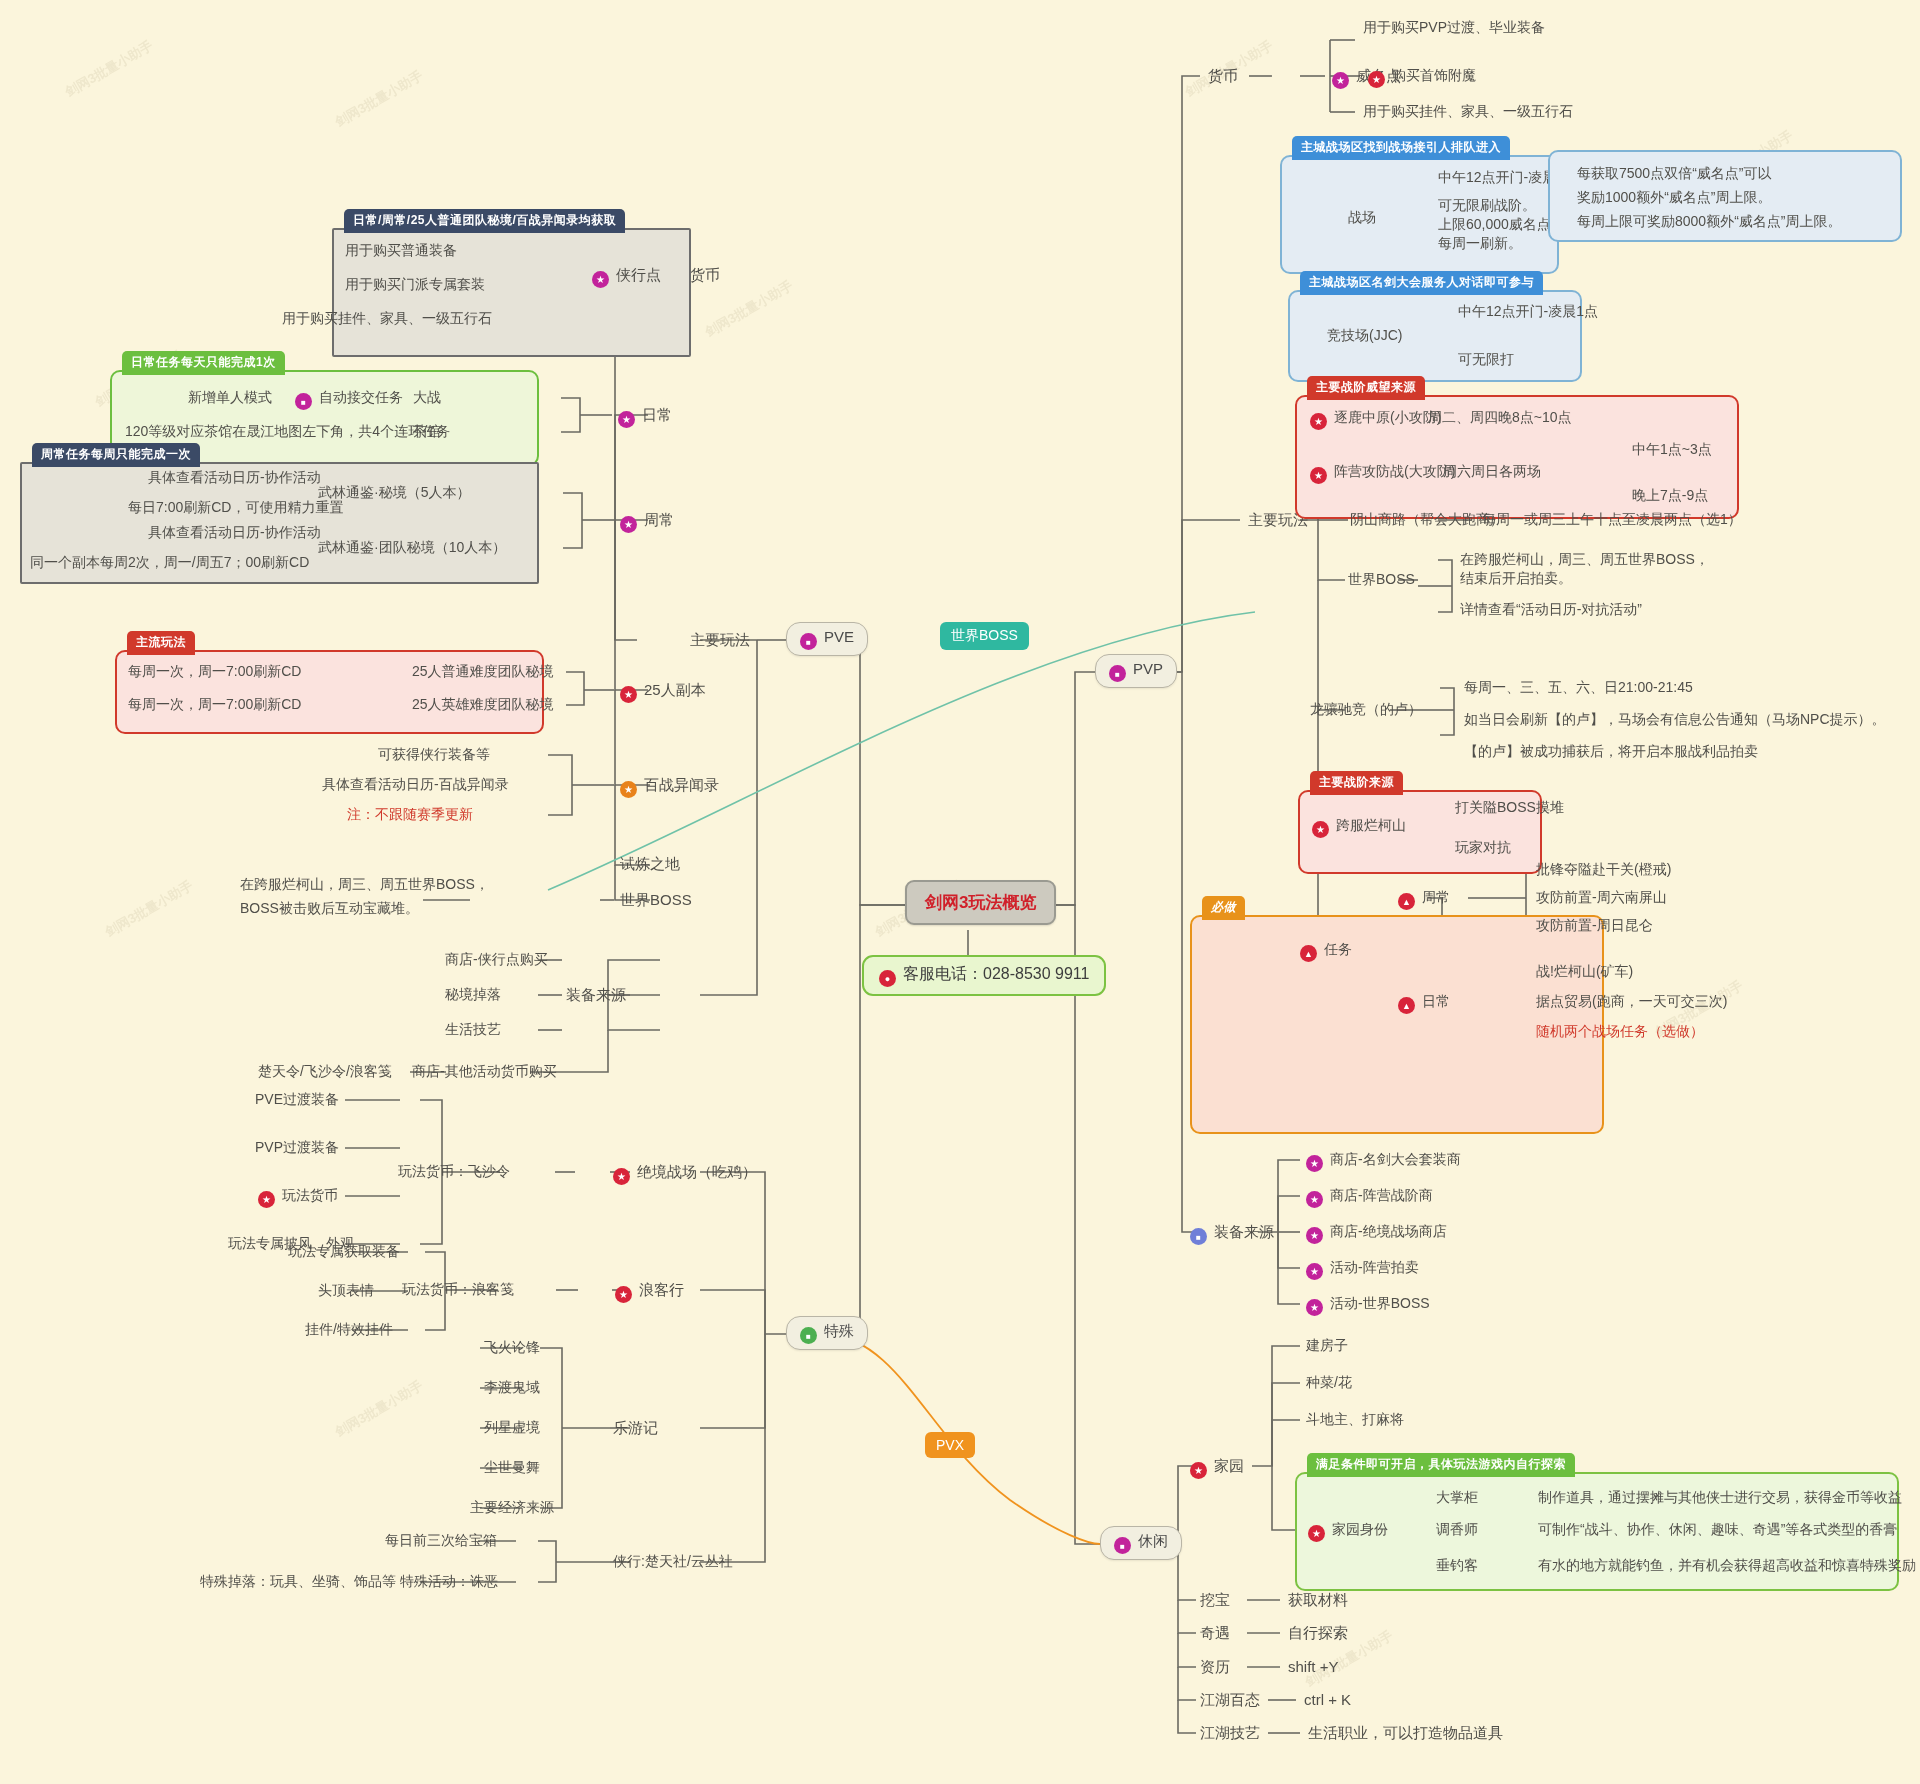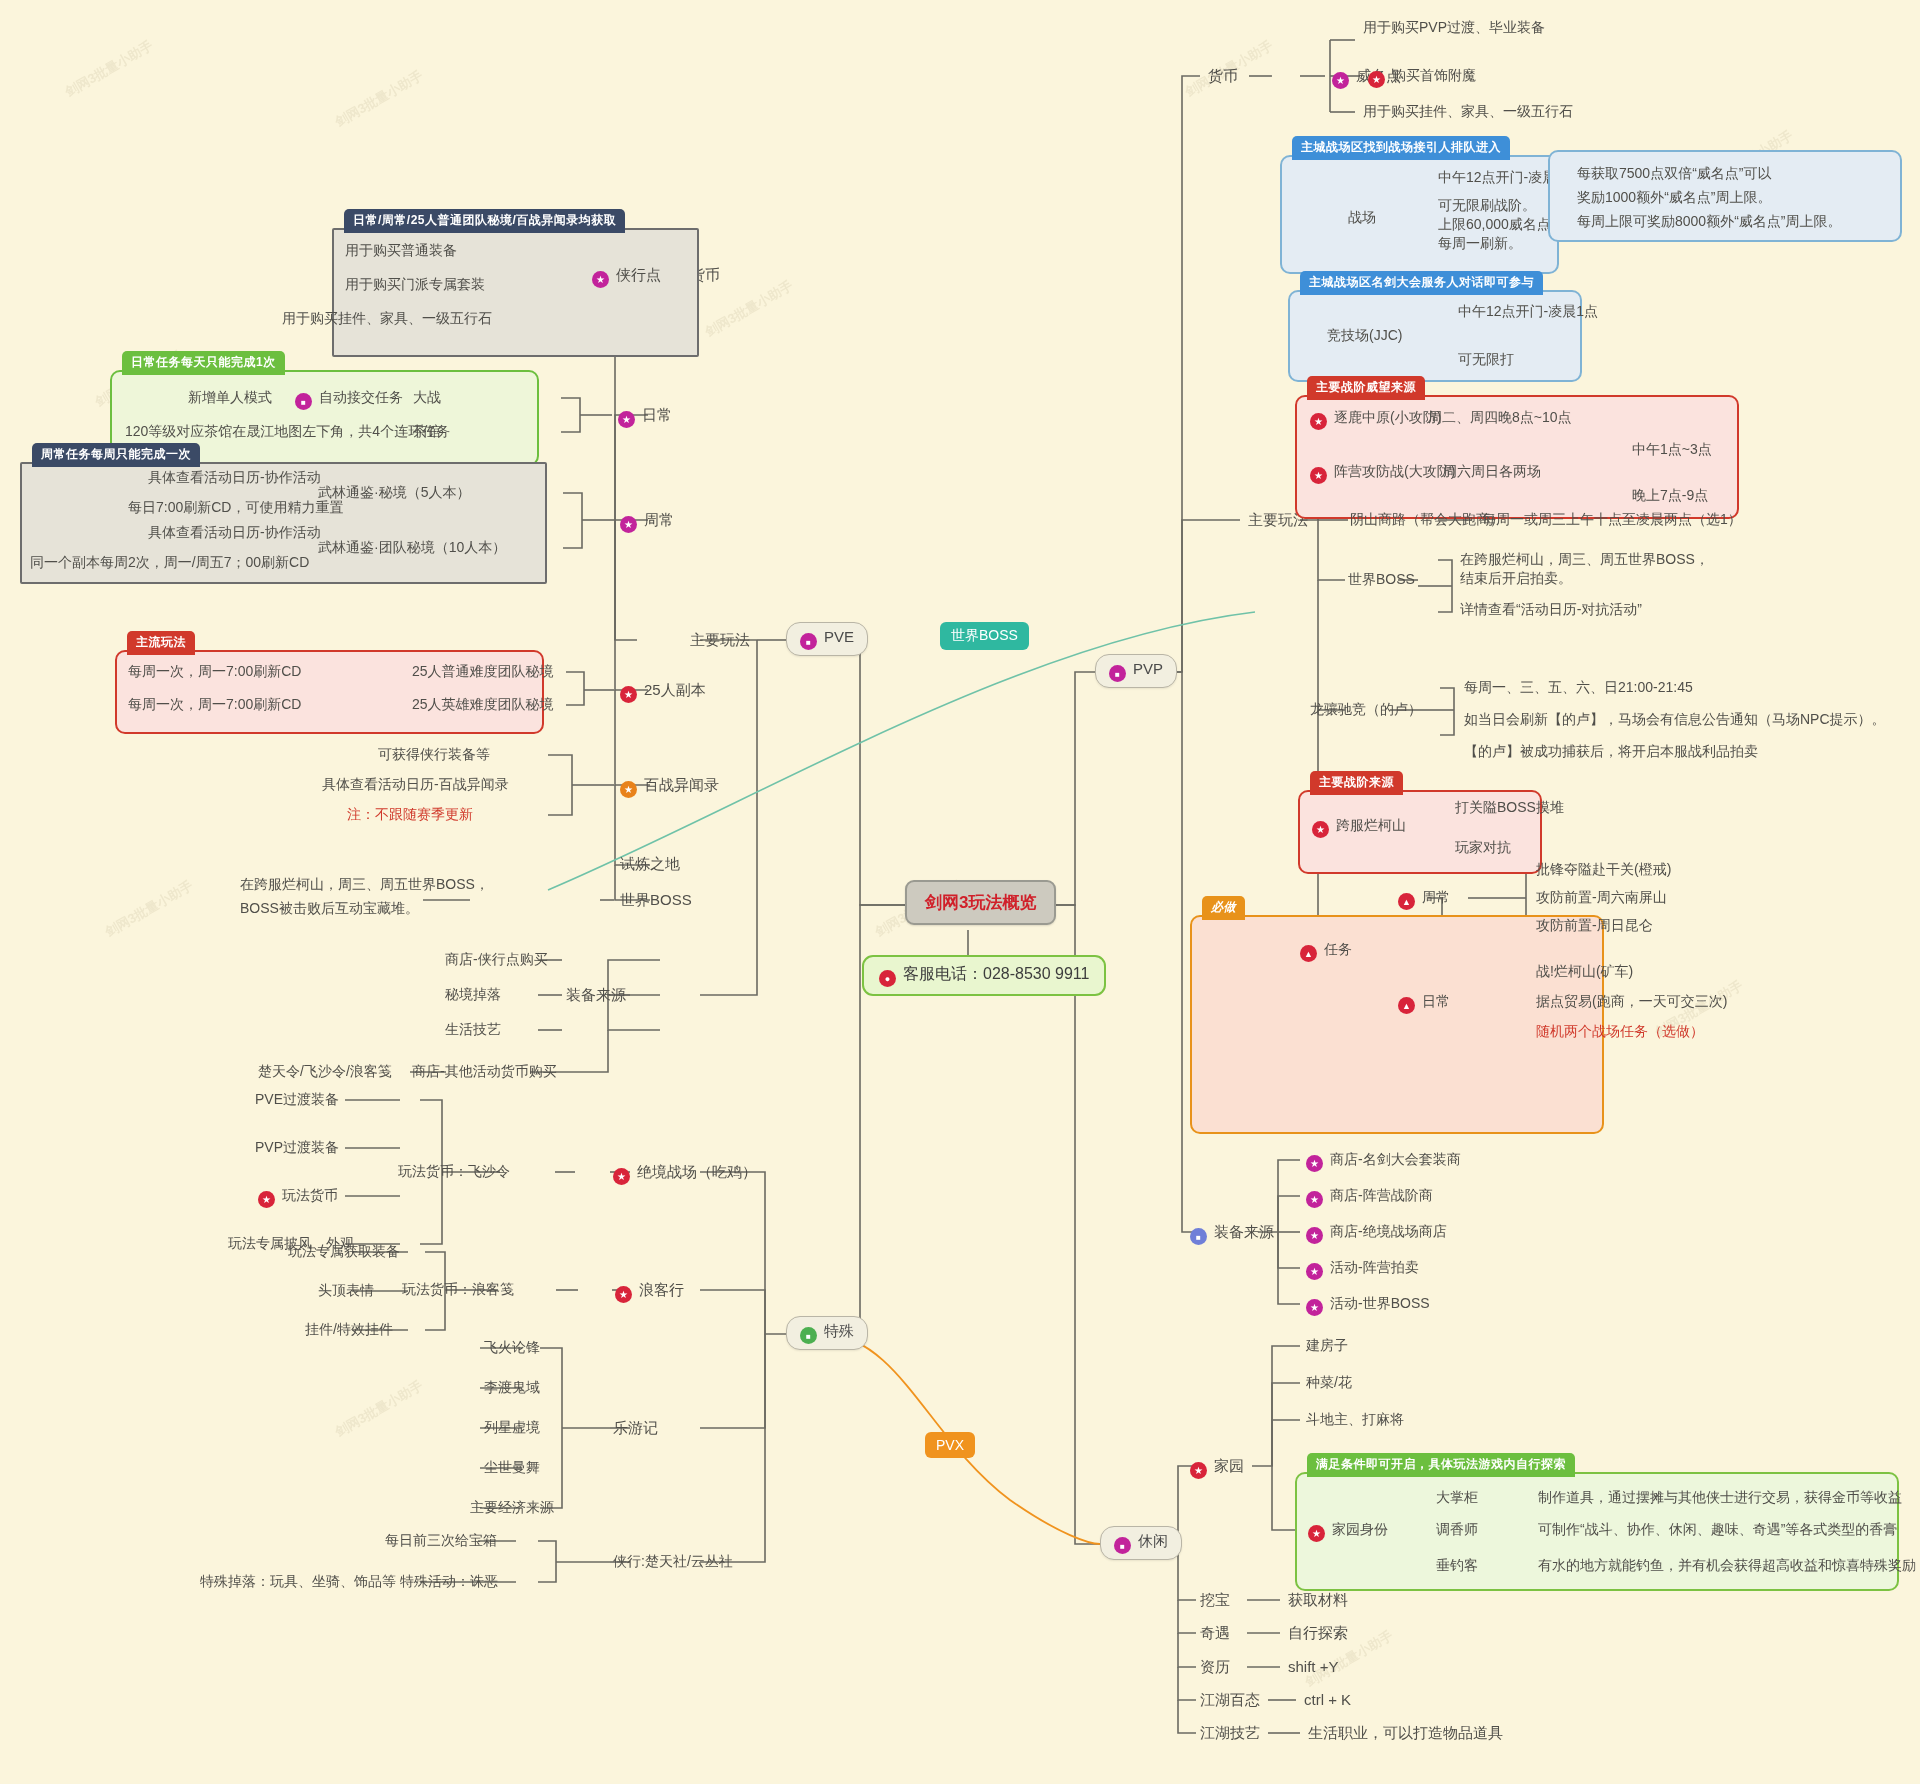--- a/index.html
+++ b/index.html
@@ -38,21 +38,21 @@
   .ico.person::after{content:"●";font-size:9px;}
 
   
   .box{position:absolute;border-radius:10px;border:2px solid #999;}
   .box .tag{
     position:absolute;top:-21px;left:10px;
     font-size:12px;font-weight:bold;color:#fff;
     padding:3px 9px 4px 9px;border-radius:5px 5px 0 0;
     letter-spacing:.5px;
   }
-  .box.grey{background:#e6e3d8;border-color:#6d6d6d;border-radius:2px;padding-left:8px;}
+  .box.grey{background:#e6e3d8;border-color:#6d6d6d;border-radius:2px;}
   .box.grey .tag{background:#3b4a66;}
   .box.green{background:#eef6d9;border-color:#6cbf3f;}
   .box.green .tag{background:#6cbf3f;}
   .box.red{background:#fbe3de;border-color:#d1392b;}
   .box.red .tag{background:#d1392b;}
   .box.blue{background:#e4ecf3;border-color:#7fb3d5;}
   .box.blue .tag{background:#3e8fd8;}
   .box.orange{background:#fbe0d2;border-color:#e8921a;font-style:italic;}
   .box.orange .tag{background:#e8921a;}
   .box.greenlt{background:#edf7dc;border-color:#7cc242;}

